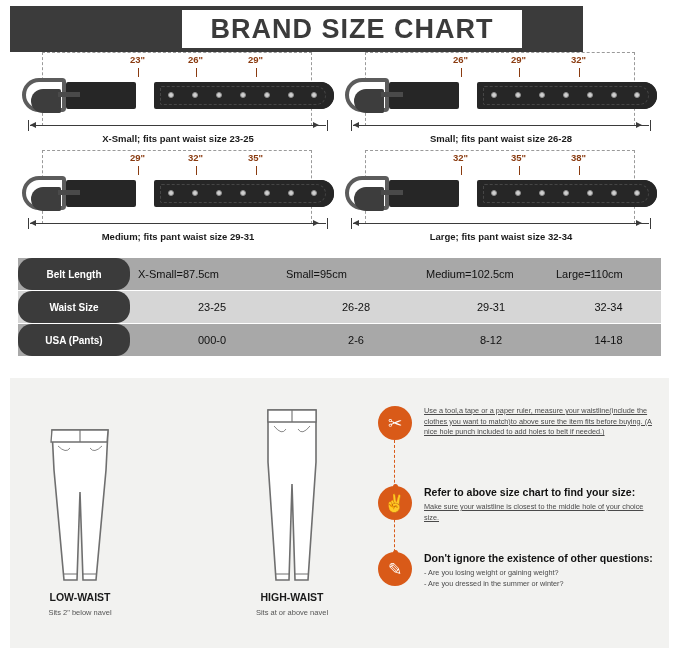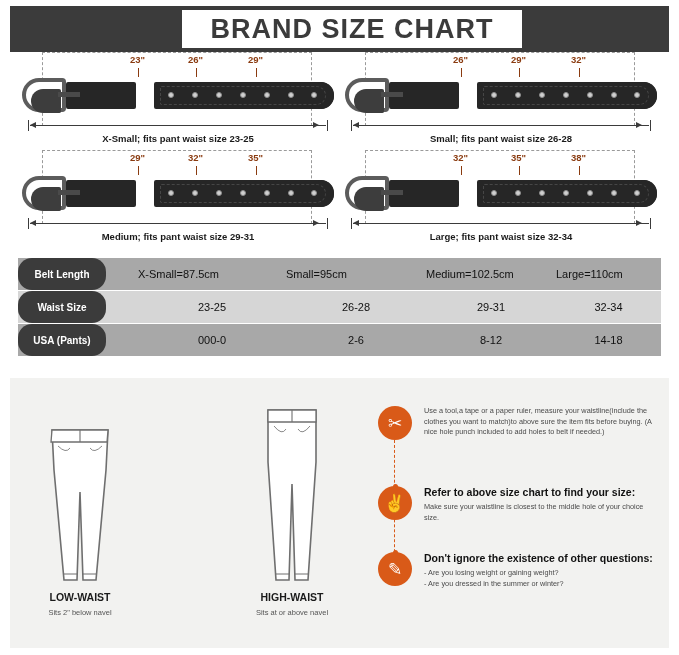--- a/index.html
+++ b/index.html
@@ -7,21 +7,21 @@
   body {
     width: 679px; height: 655px;
     background: #ffffff;
     font-family: "Liberation Sans", sans-serif;
     overflow: hidden;
   }
   .page { position: relative; width:679px; height:655px; background:#fff; }
 
   
   .header {
-    position:absolute; left:10px; top:6px; width:659px; height:46px;
+    position:absolute; left:10px; top:6px; width:573px; height:46px;
     background:#3b3b3b;
   }
   .header-title {
     position:absolute; left:172px; top:4px; width:340px; height:38px;
     background:#ffffff; color:#3b3b3b;
     font-size:27px; font-weight:bold; letter-spacing:1px;
     text-align:center; line-height:38px;
   }
 
   
@@ -111,21 +111,21 @@
     border:1px dashed #9a9a9a;
   }
 
   
   .table { position:absolute; left:18px; top:258px; width:643px; height:98px; }
   .trow { position:absolute; left:0; width:643px; height:32px; }
   .trow.r0 { top:0;  background:#a8a8a8; }
   .trow.r1 { top:33px; background:#d6d6d6; }
   .trow.r2 { top:66px; background:#a8a8a8;padding-left:32px; }
   .rowlabel {
-    position:absolute; left:0; top:0; width:88px; height:32px;
+    position:absolute; left:0; top:0; width:112px; height:32px;
     background:#3b3b3b; color:#ffffff; font-size:10px; font-weight:bold;
     display:flex; align-items:center; justify-content:center;
     border-radius:14px;
   }
   .tcell {
     position:absolute; top:0; height:32px; font-size:11px; color:#111;
     display:flex; align-items:center;
   }
   .tcell.head { font-weight:normal; }
   .tcell.c0 { left:120px; width:148px; }
@@ -163,21 +163,21 @@
   .tip.p2 { top:148px; }
   .tip-badge {
     position:absolute; left:0; top:0; width:34px; height:34px; border-radius:50%;
     background:#d95a18; display:flex; align-items:center; justify-content:center;
     color:#ffffff; font-size:17px;
   }
   .tip-body { position:absolute; left:46px; top:0; width:234px; }
   .tip-head {
     font-size:10.5px; font-weight:bold; color:#111; margin:0 0 4px 0;
   }
-  .tip-text { font-size:7.3px; color:#4a4a4a; line-height:1.45; }
+  .tip-text { font-size:7.3px; color:#4a4a4a; line-height:1.45;text-decoration:underline; }
   .tip-line { font-size:7.3px; color:#4a4a4a; line-height:1.5; }
   .tip-rail {
     position:absolute; left:16px; top:36px; width:1px; height:132px;
     border-left:1px dashed #d95a18;
   }
   .rail-dot {
     position:absolute; left:-2px; width:5px; height:5px; border-radius:50%;
     background:#d95a18;
   }
 </style>

